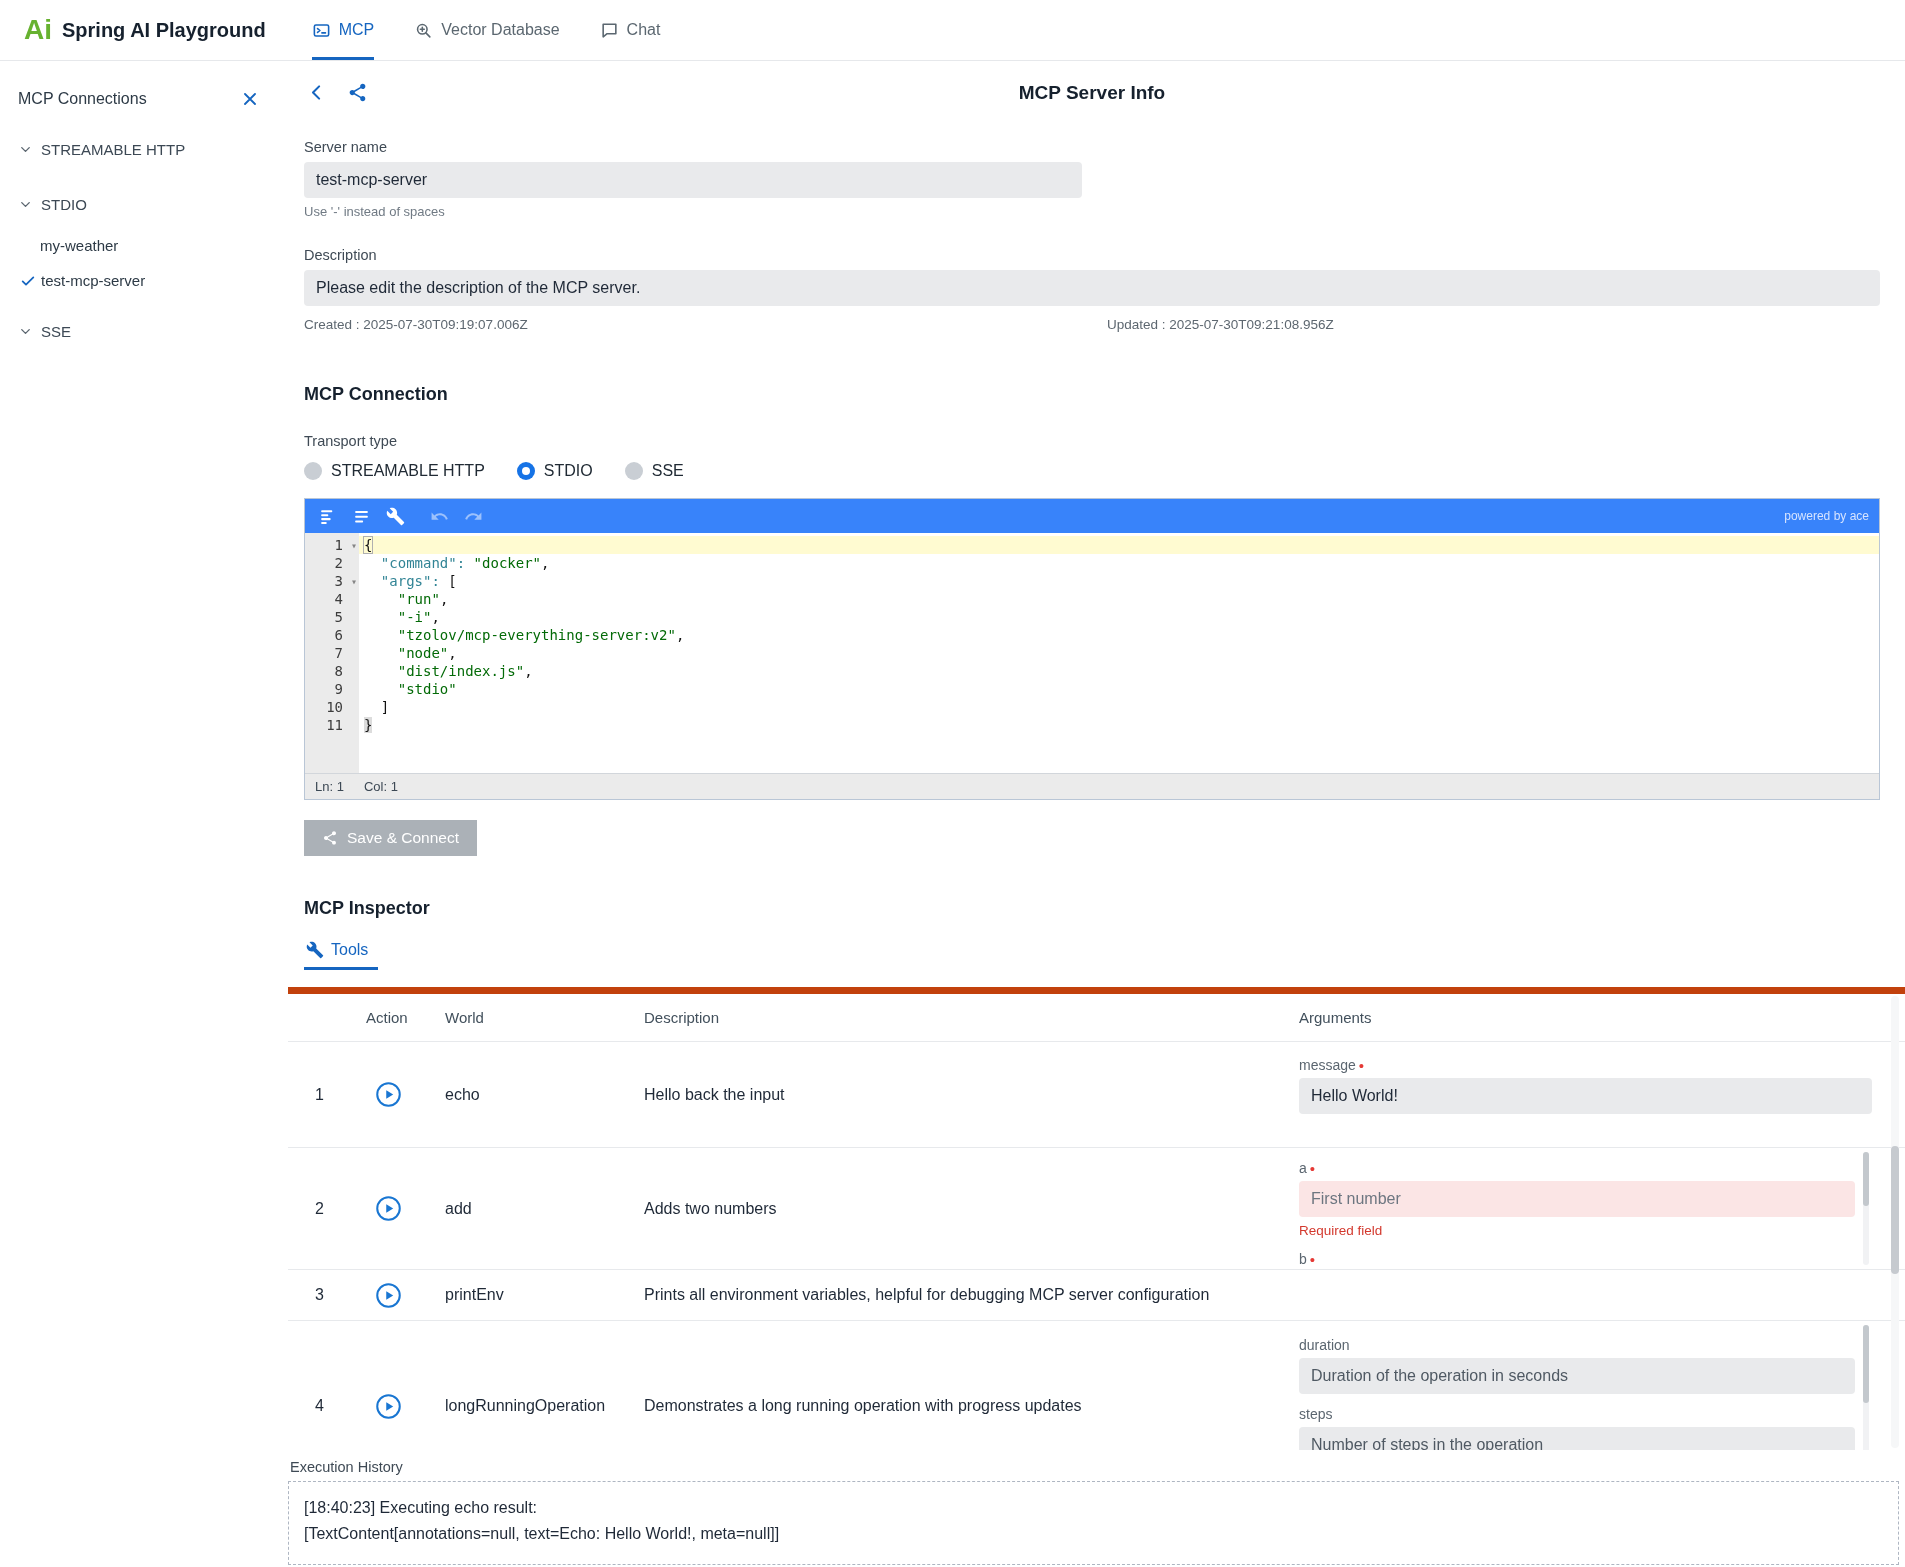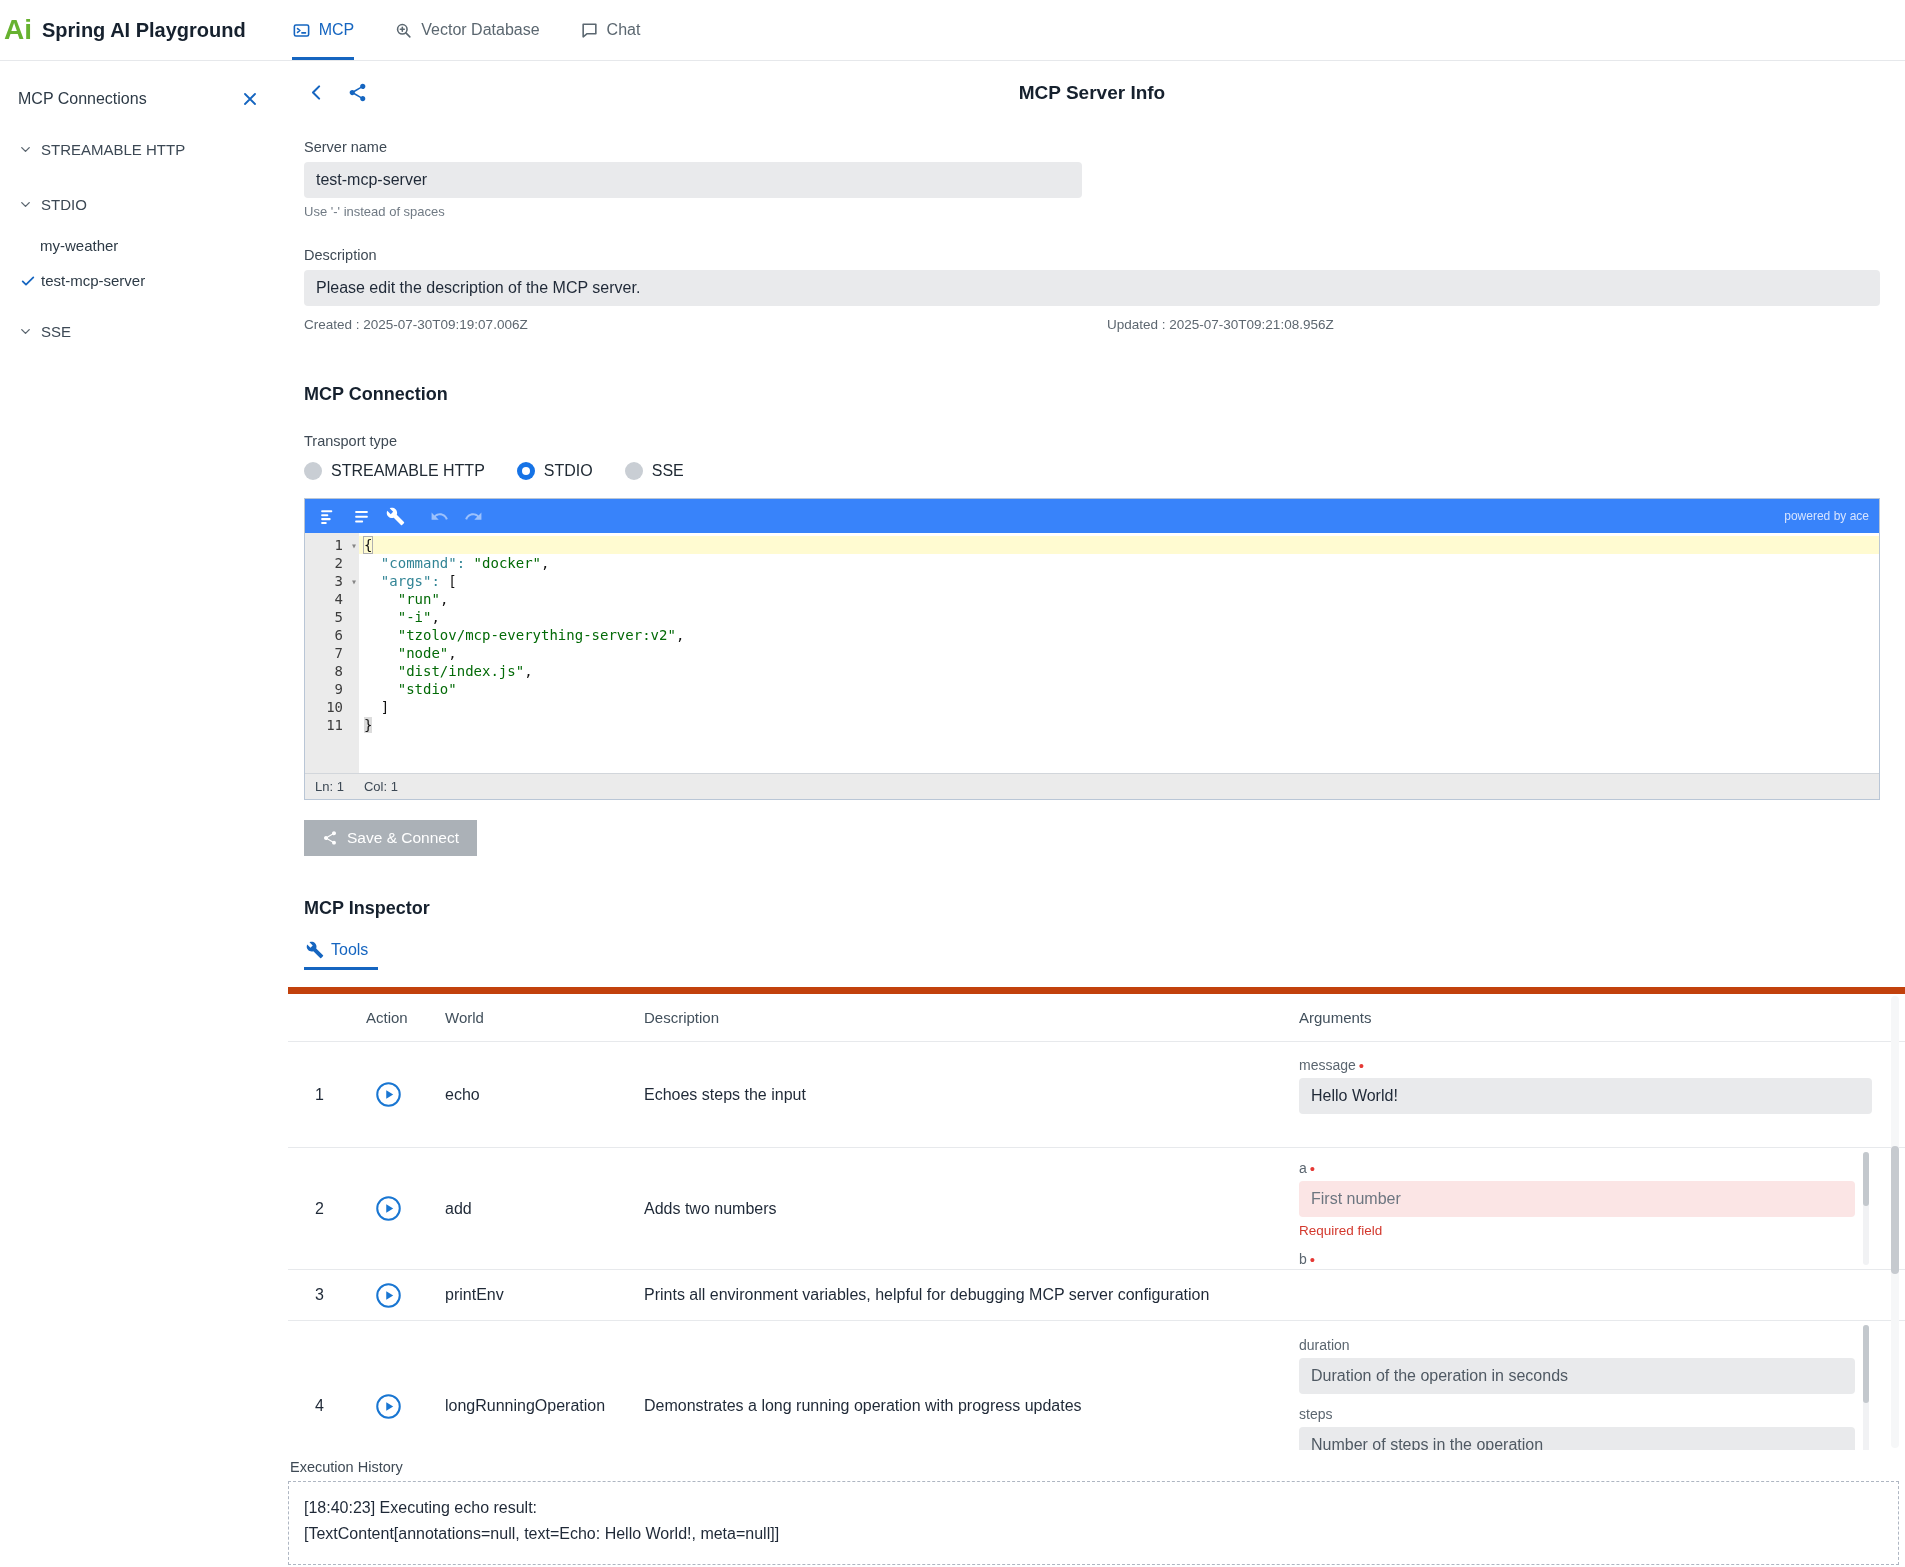--- a/index.html
+++ b/index.html
@@ -4,21 +4,21 @@
 <style>
   * { box-sizing: border-box; margin: 0; padding: 0; }
   html,body { width:1905px; height:1567px; }
   body {
     font-family: "Liberation Sans", sans-serif;
     background:#fff; color:#1f2937; overflow:hidden; position:relative;
   }
   svg { display:block; }
 
   
-  .topbar { height:61px; border-bottom:1px solid #e6e8eb; display:flex; align-items:stretch; padding-left:4px; background:#fff; }
+  .topbar { height:61px; border-bottom:1px solid #e6e8eb; display:flex; align-items:stretch; padding-left:24px; background:#fff; }
   .brand { display:flex; align-items:center; gap:10px; }
   .logo { font-size:28px; font-weight:bold; color:#67b230; }
   .app-title { font-size:20px; font-weight:bold; color:#16212e; }
   .top-nav { display:flex; margin-left:46px; }
   .nav-item { display:flex; align-items:center; gap:8px; margin-right:40px; font-size:16px; color:#5b6770; border-bottom:3px solid transparent; cursor:pointer; padding-top:3px; }
   .nav-item svg { width:19px; height:19px; }
   .nav-item.active { color:#1565c0; border-bottom-color:#1565c0; font-weight:500; }
 
   
   .sidebar { position:absolute; left:0; top:61px; width:288px; bottom:0; padding:26px 0 0 18px; background:#fff; }
@@ -357,21 +357,21 @@
       <div class="c-index">1</div>
       <div class="c-action">
         <button class="play-btn">
           <svg viewBox="0 0 24 24">
               <circle cx="12" cy="12" r="10" fill="none" stroke="#1976d2" stroke-width="1.8"></circle>
               <path d="M10 8.2l6.2 3.8-6.2 3.8z" fill="#1976d2"></path>
             </svg>
         </button>
       </div>
       <div class="c-name">echo</div>
-      <div class="c-desc">Echoes steps the input</div>
+      <div class="c-desc">Hello back the input</div>
       <div class="c-args">
         <div class="ag-1">
           <div class="arg-label">
             <span>message</span>
             <span class="req">•</span>
           </div>
           <input class="arg-input" type="text" value="Hello World!" style="">
         </div>
       </div>
     </div>

